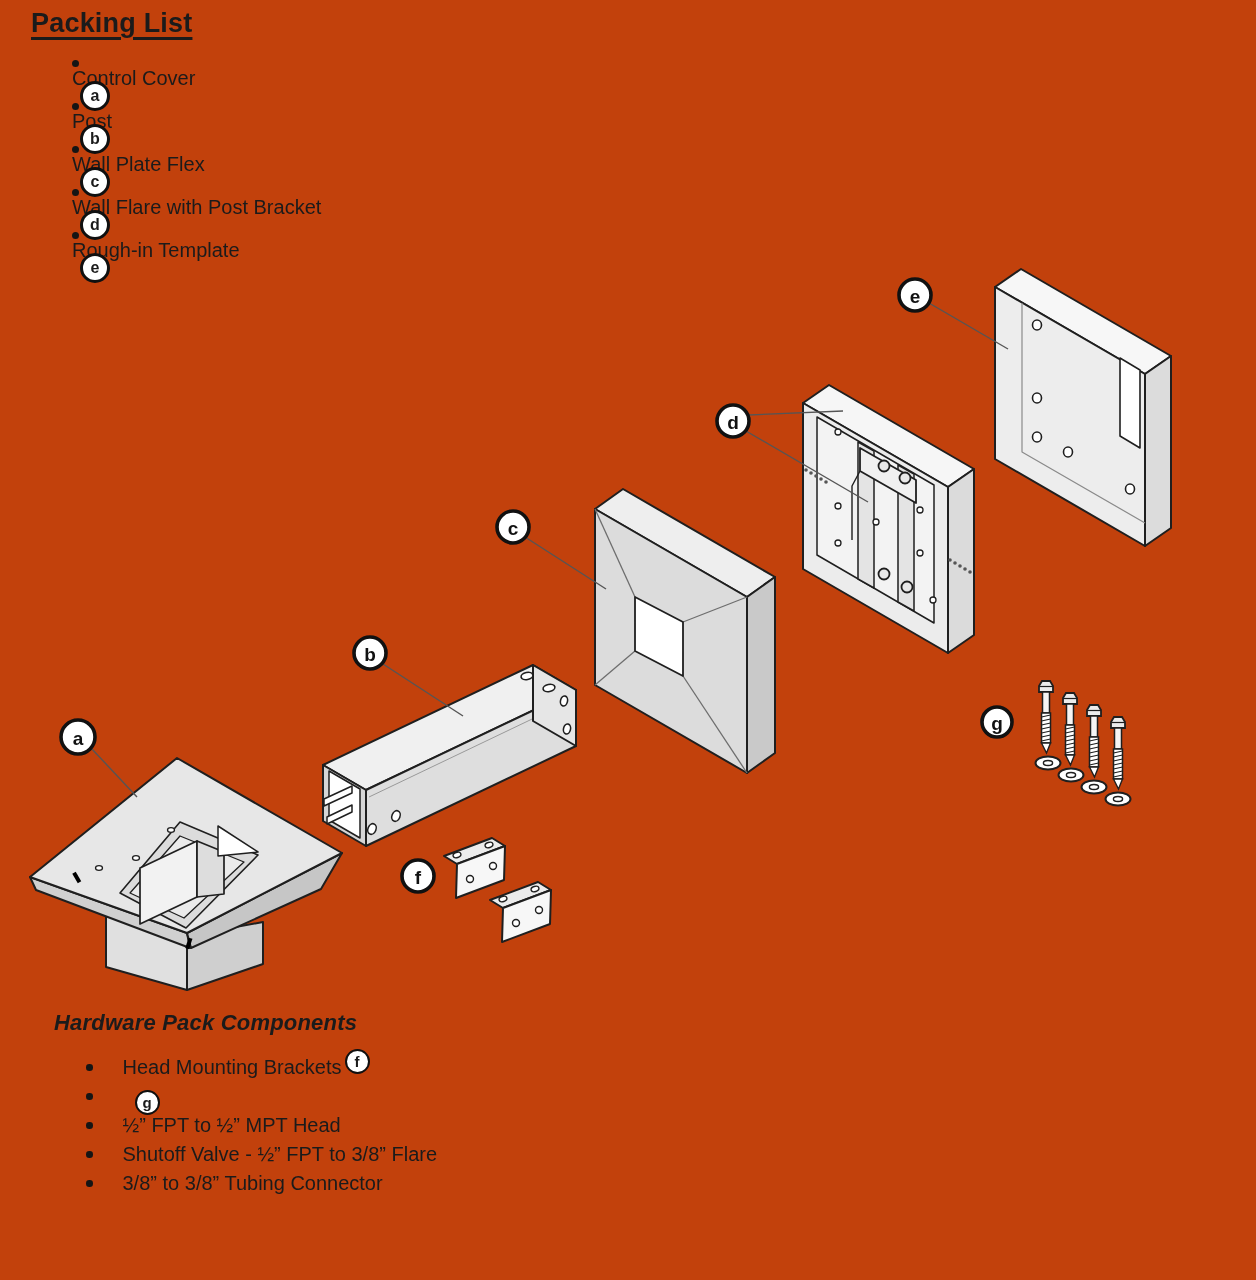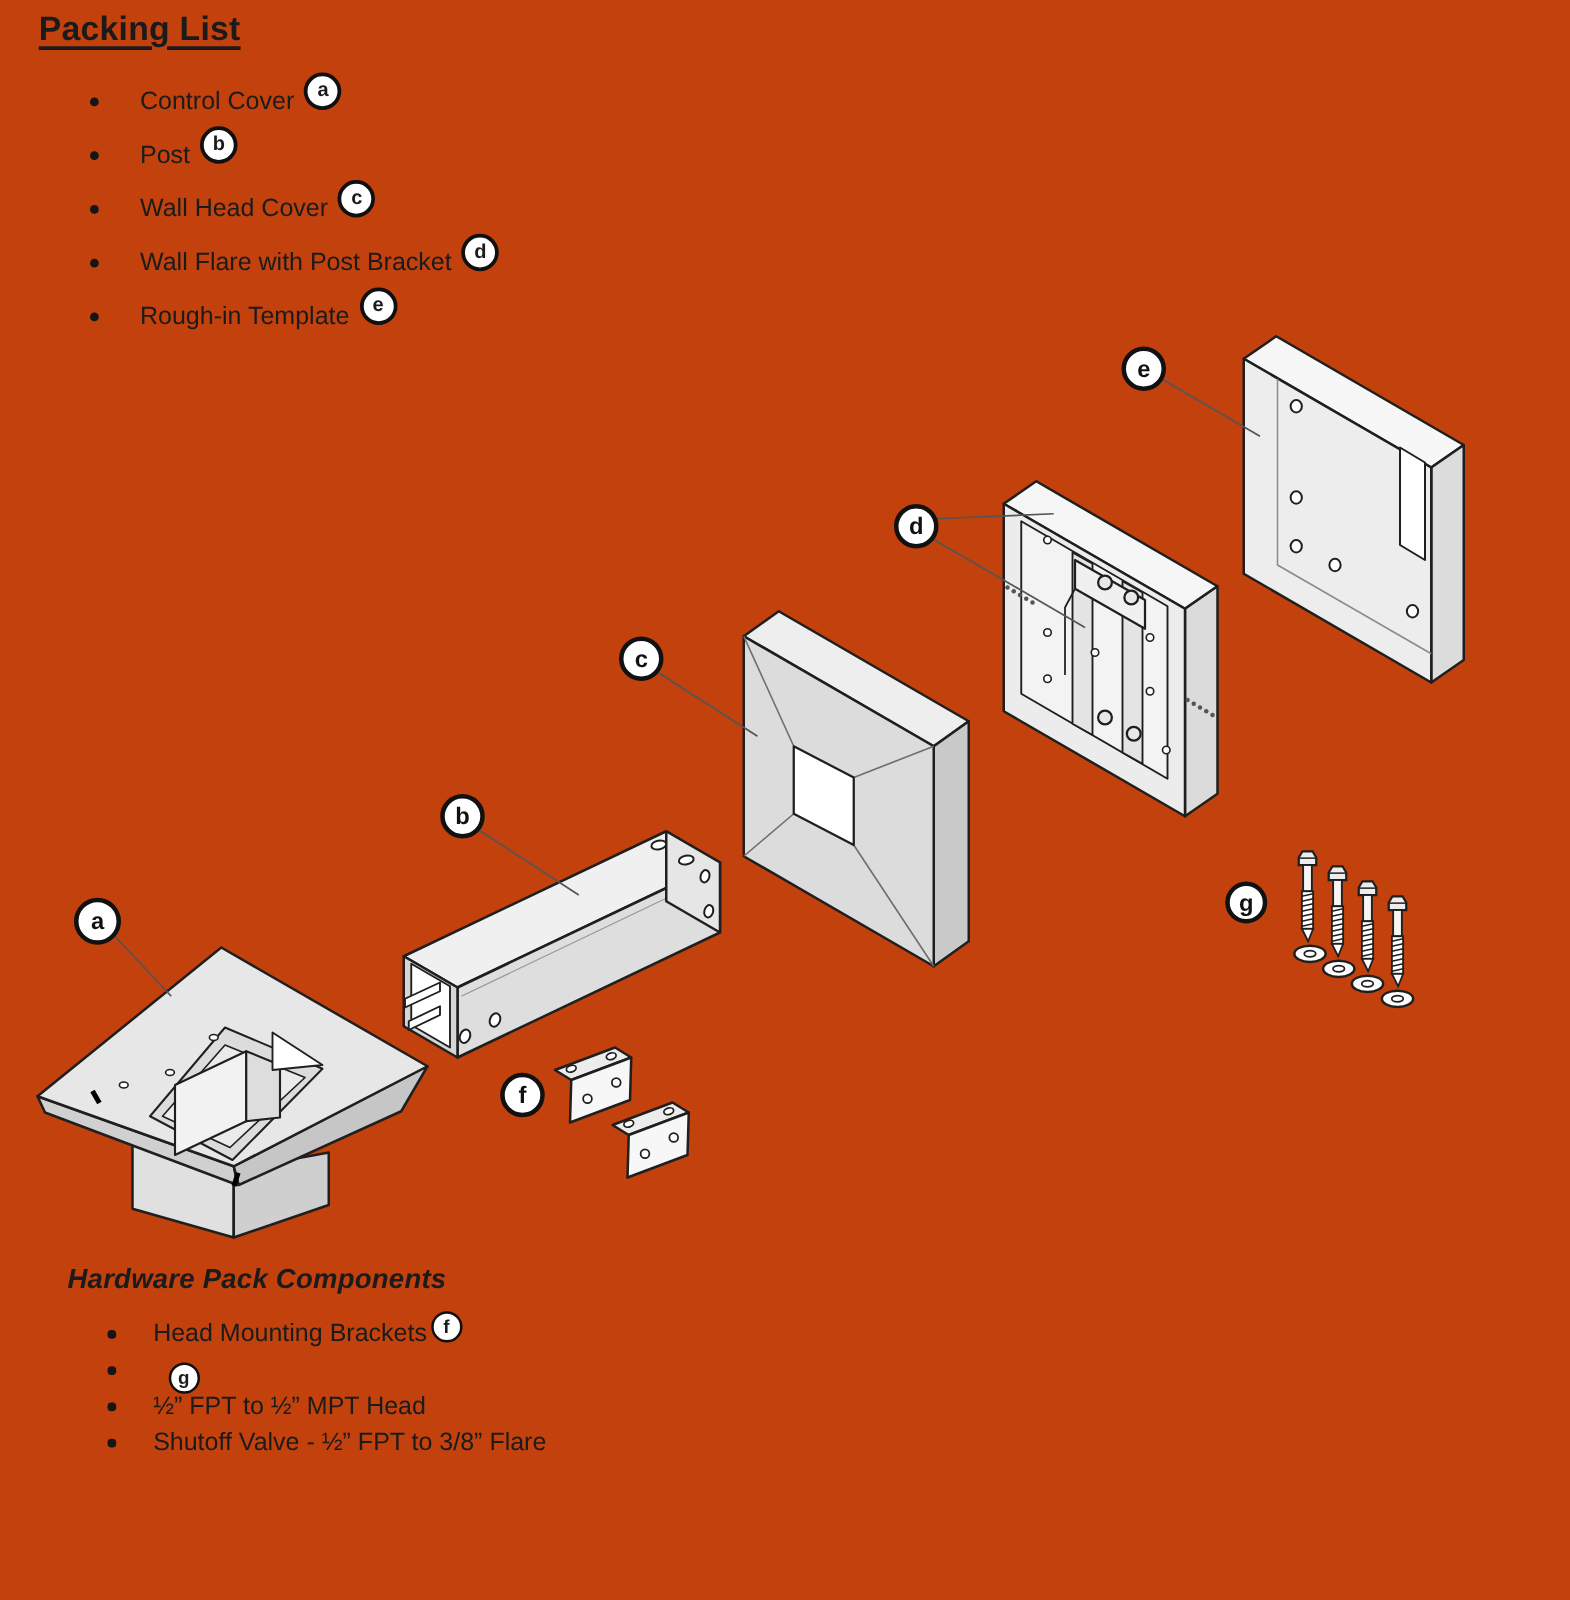--- a/index.html
+++ b/index.html
@@ -17,22 +17,22 @@
     text-decoration:underline;
     text-decoration-thickness:2.5px;
     text-underline-offset:5px;
     letter-spacing:0.2px;
   }
   ul.plist{
     position:absolute;left:72px;top:60px;
     list-style:none;margin:0;padding:0;
   }
   ul.plist li{
-    height:43px;display:flex;align-items:center;
-    font-size:20px;white-space:nowrap;
+    height:43px;display:flex;
+    font-size:20px;white-space:nowrap;flex-direction:column;
   }
   ul.hlist{
     position:absolute;left:74px;top:1041px;
     list-style:none;margin:12px;padding:0;
   }
   ul.hlist li{
     height:29px;display:flex;align-items:center;
     font-size:20px;white-space:nowrap;
   }
   .bullet{
@@ -83,21 +83,21 @@
     </li>
 
     <li>
       <span class="bullet"></span>
       <span class="label">Post</span>
       <span class="callout">b</span>
     </li>
 
     <li>
       <span class="bullet"></span>
-      <span class="label">Wall Head Cover</span>
+      <span class="label">Wall Plate Flex</span>
       <span class="callout">c</span>
     </li>
 
     <li>
       <span class="bullet"></span>
       <span class="label">Wall Flare with Post Bracket</span>
       <span class="callout">d</span>
     </li>
 
     <li>
@@ -127,20 +127,25 @@
 
     </li>
 
     <li>
       <span class="bullet"></span>
       <span class="label">Shutoff Valve - ½” FPT to 3/8” Flare</span>
 
     </li>
 
 
+    <li>
+      <span class="bullet"></span>
+      <span class="label">3/8” to 3/8” Tubing Connector</span>
+
+    </li>
   </ul>
 
   <svg class="diagram" width="1256" height="1280" viewBox="0 0 1256 1280">
     <defs>
       <g id="lag-bolt">
         <polygon points="-7,-2 -4,-7 4,-7 7,-2 7,4 -7,4" fill="#ececec" stroke="#1f1f1f" stroke-width="1.8"></polygon>
         <line x1="-7" y1="-1.5" x2="7" y2="-1.5" stroke="#1f1f1f" stroke-width="1.2"></line>
         <rect x="-3.5" y="4" width="7" height="21" fill="#f5f5f5" stroke="#1f1f1f" stroke-width="1.5"></rect>
         <rect x="-4.5" y="25" width="9" height="30" fill="#ffffff" stroke="#1f1f1f" stroke-width="1.5"></rect>
         <path d="M-4.5,29 L4.5,27 M-4.5,33 L4.5,31 M-4.5,37 L4.5,35 M-4.5,41 L4.5,39 M-4.5,45 L4.5,43 M-4.5,49 L4.5,47 M-4.5,53 L4.5,51" stroke="#1f1f1f" stroke-width="1.1" fill="none"></path>

